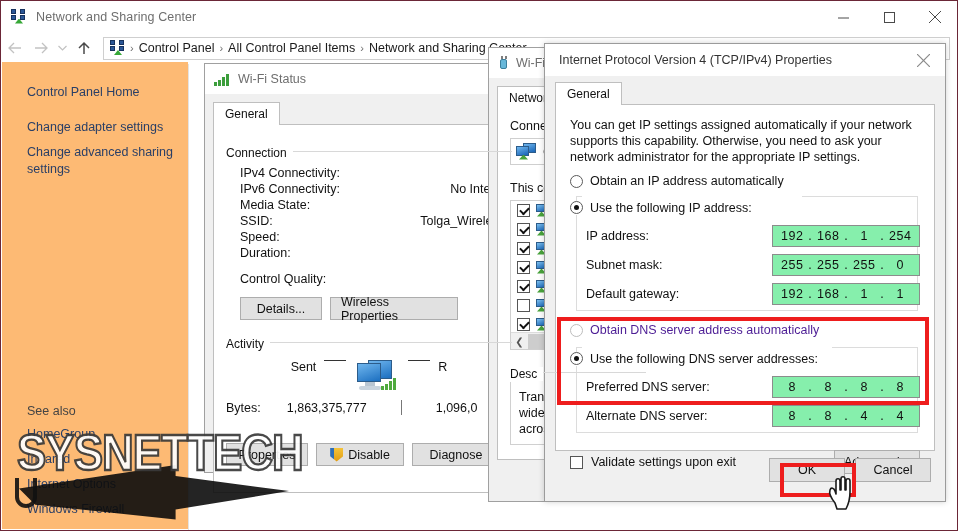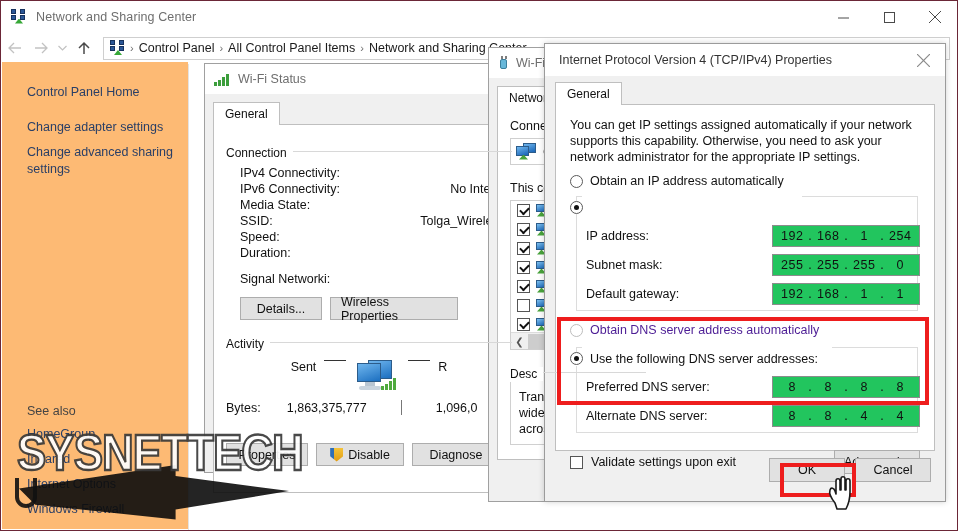--- a/index.html
+++ b/index.html
@@ -229,21 +229,21 @@
   .fieldgrp { position: relative; margin-top: 2px; padding: 10px 0 6px 0; }
   .fieldgrp .gbox {
     position: absolute; left: 6px; right: 2px; top: 6px; bottom: 0;
     border: 1px solid #dcdcdc; border-top: none;
   }
   .fieldgrp .gtop-l { position: absolute; left: 6px; top: 6px; width: 6px; height: 1px; background: #dcdcdc; }
   .fieldgrp .gtop-r { position: absolute; right: 2px; top: 6px; left: 232px; height: 1px; background: #dcdcdc; }
   .frow { display: flex; align-items: center; margin: 7px 0 0 0; position: relative; z-index: 2; }
   .frow .lbl { font-size: 12.5px; color: #111; width: 196px; padding-left: 16px; }
   .ipbox {
-    width: 148px; height: 22px; border: 1px solid #8c8c8c; background: #22c55e;
+    width: 148px; height: 22px; border: 1px solid #8c8c8c; background: #86efac;
     display: flex; align-items: center; justify-content: center; gap: 0;
     font-size: 12.5px; color: #111; letter-spacing: .5px; margin-left: 7px;
   }
   .ipbox .oct { width: 30px; text-align: center; }
   .ipbox .dot { width: 6px; text-align: center; color: #111; }
   .checkrow { display: flex; align-items: center; gap: 8px; font-size: 12.5px; color: #111; }
   .foot {
     position: absolute; left: 0; right: 0; bottom: 0; height: 62px;
     display: flex; align-items: center; justify-content: flex-end; padding-right: 14px; gap: 10px;
   }
@@ -419,21 +419,21 @@
           </div>
         <div class="kv">
             <span class="k">Speed:</span>
             <span class="v">65</span>
           </div>
         <div class="kv">
             <span class="k">Duration:</span>
             <span class="v">1</span>
           </div>
         <div class="kv" style="margin-top:10px">
-            <span class="k">Signal Networki:</span>
+            <span class="k">Control Quality:</span>
             <span class="v"></span>
           </div>
       </div>
 
       <div class="btnrow" style="margin-left:14px">
         <div class="wbtn" style="width:82px">Details...</div>
         <div class="wbtn" style="width:128px">Wireless Properties</div>
       </div>
 
       <div class="group" style="margin-top:14px">
@@ -598,20 +598,21 @@
 
       <div class="radio-row">
         <span class="rad"></span>
         <span>Obtain an IP address automatically</span>
       </div>
 
       <div class="fieldgrp">
         <div class="gbox"></div><div class="gtop-l"></div><div class="gtop-r"></div>
         <div class="radio-row" style="margin-top:-4px;position:relative;z-index:3;background:#fff;display:inline-flex;padding-right:6px">
           <span class="rad on"></span>
+          <span>Use the following IP address:</span>
         </div>
 
         <div class="frow">
           <span class="lbl">IP address:</span>
           <span class="ipbox">
             <span class="oct">192</span>
               <span class="dot">.</span>
             <span class="oct">168</span>
               <span class="dot">.</span>
             <span class="oct">1</span>

